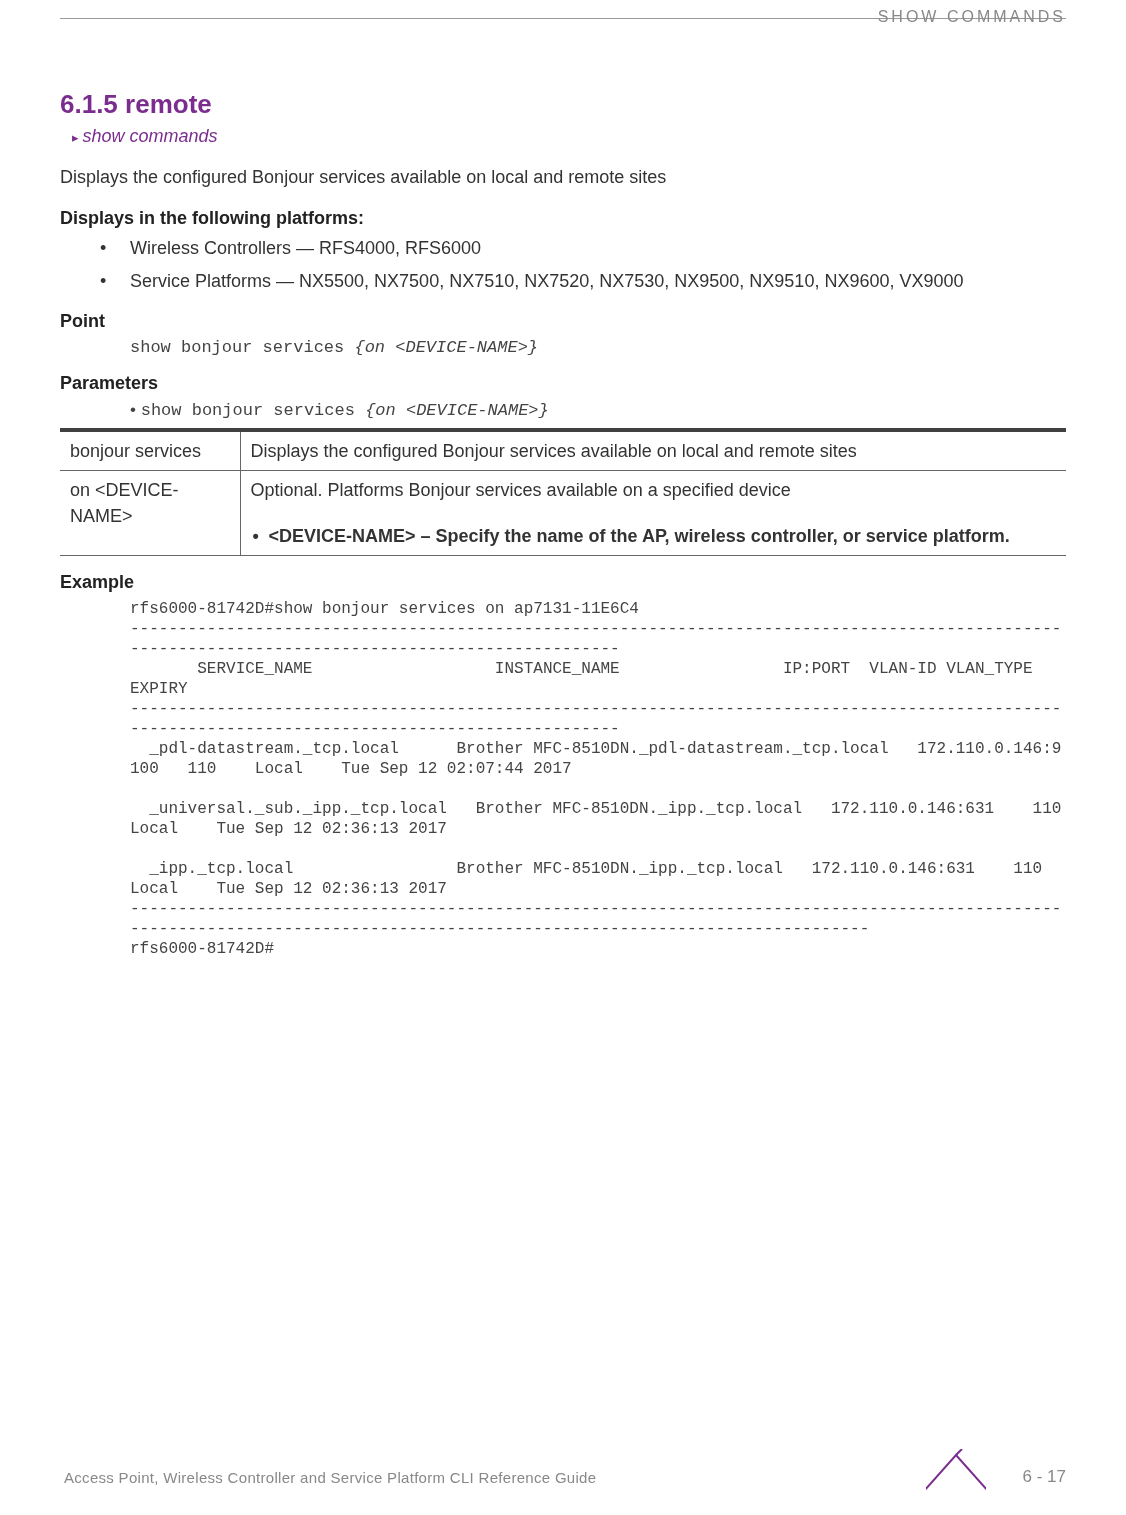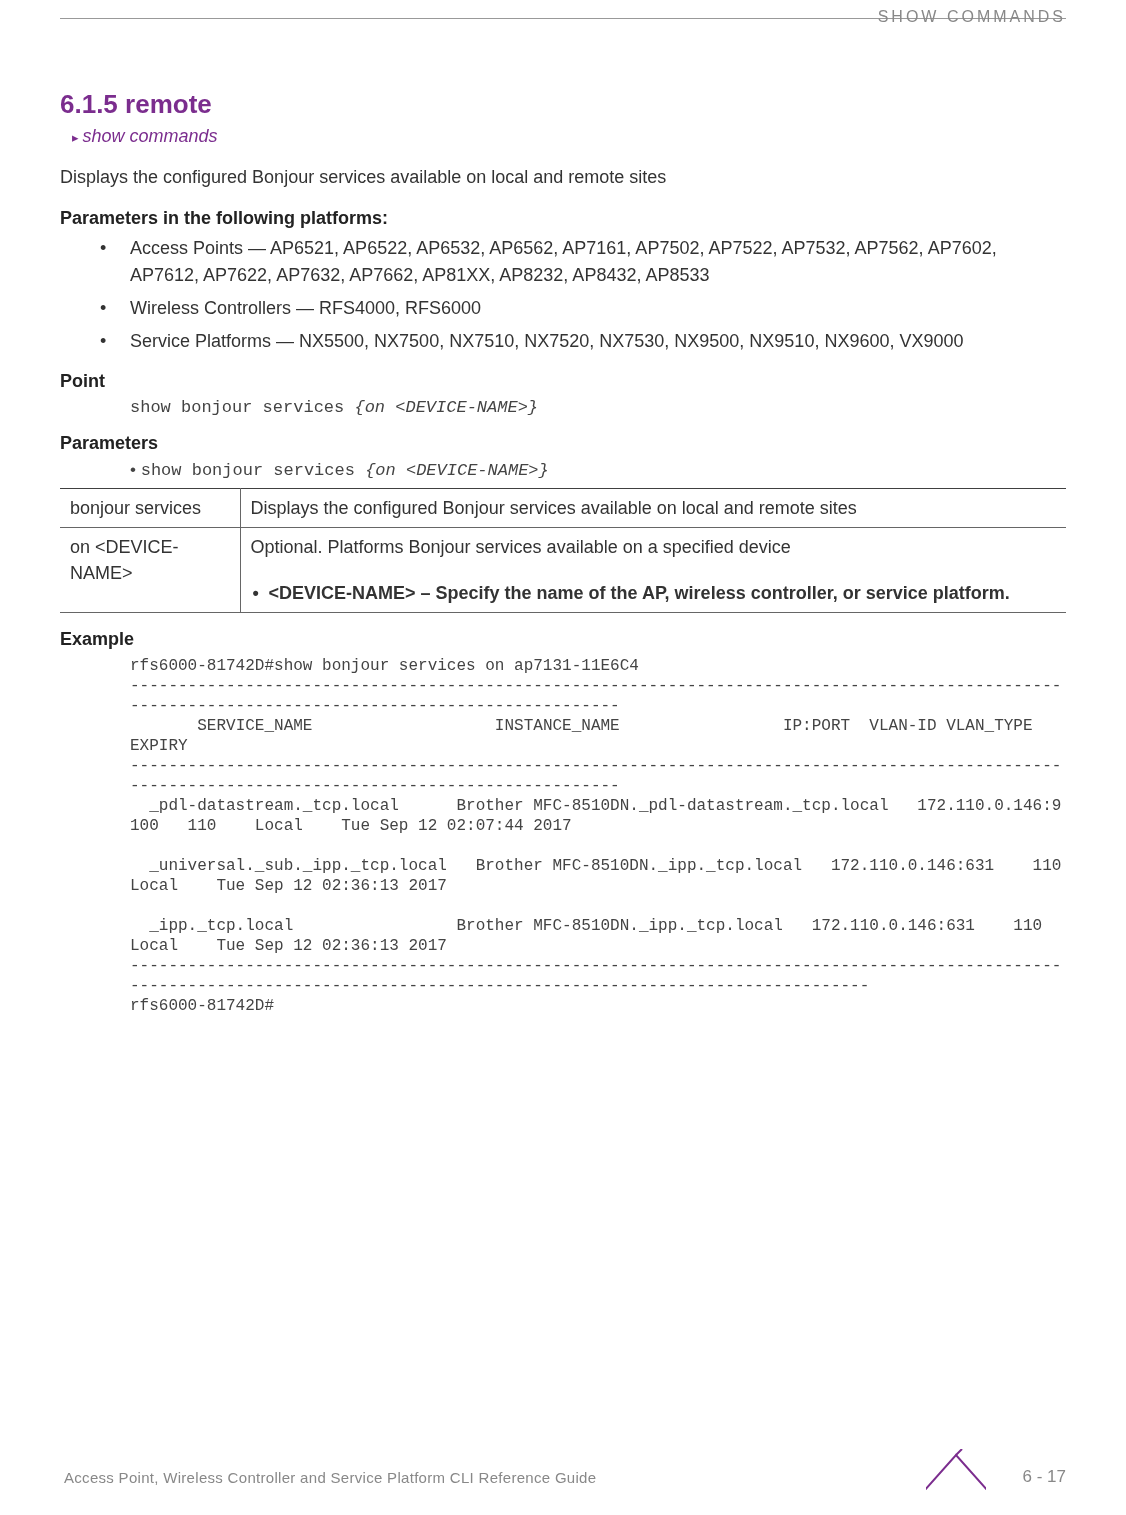--- a/index.html
+++ b/index.html
@@ -109,21 +109,21 @@
       border-left: 1px solid #666;
       border-right: 1px solid #666;
       padding: 6px 10px;
       font-size: 18px;
       vertical-align: top;
       color: #333;
       line-height: 1.45;
     }
     table.params td:first-child { width: 180px; border-left: none; }
     table.params td:last-child { border-right: none; }
-    table.params tr:first-child td { border-top: 1px solid #404040; }
+    table.params tr:first-child td { border-top: 4px solid #404040; }
     table.params .inner-bullet {
       padding-left: 18px;
       position: relative;
       margin-top: 20px;
       font-weight: bold;
     }
     table.params .inner-bullet::before {
       content: "•";
       position: absolute;
       left: 2px;
@@ -170,23 +170,22 @@
 <div class="header-right">SHOW COMMANDS</div>
 <div class="top-rule"></div>
 
 <div class="content">
 
   <div class="section-title">6.1.5 remote</div>
   <div class="breadcrumb">show commands</div>
 
   <div class="desc">Displays the configured Bonjour services available on local and remote sites</div>
 
-  <div class="subhead">Parameters in the following platforms:</div>
+  <div class="subhead">Displays in the following platforms:</div>
   <ul class="bullets">
-    <li>Access Points — AP6521, AP6522, AP6532, AP6562, AP7161, AP7502, AP7522, AP7532, AP7562, AP7602, AP7612, AP7622, AP7632, AP7662, AP81XX, AP8232, AP8432, AP8533</li>
     <li>Wireless Controllers — RFS4000, RFS6000</li>
     <li>Service Platforms — NX5500, NX7500, NX7510, NX7520, NX7530, NX9500, NX9510, NX9600, VX9000</li>
   </ul>
 
   <div class="subhead">Point</div>
   <div class="codeblock"><span>show bonjour services </span><span class="ital">{on &lt;DEVICE-NAME&gt;}</span></div>
 
   <div class="subhead">Parameters</div>
   <div class="param-line"><span class="bullet">• </span><span>show bonjour services </span><span class="ital">{on &lt;DEVICE-NAME&gt;}</span></div>
 

